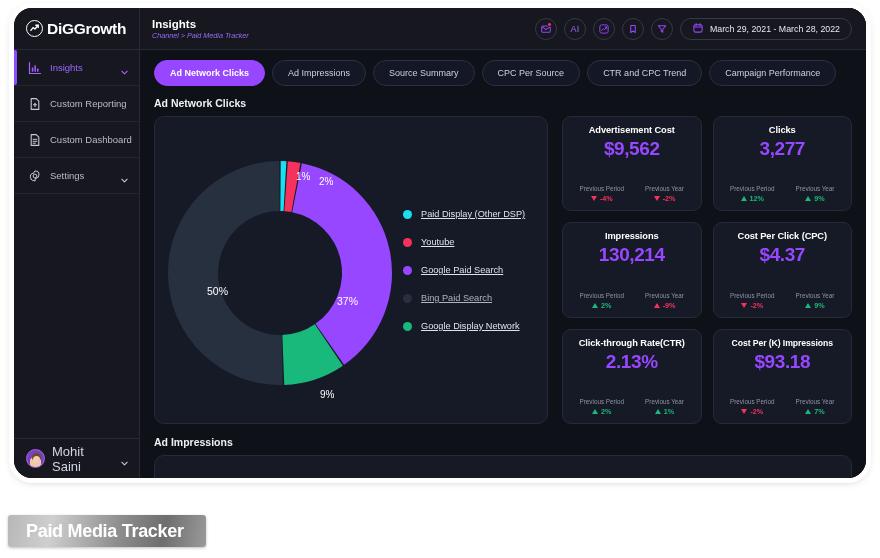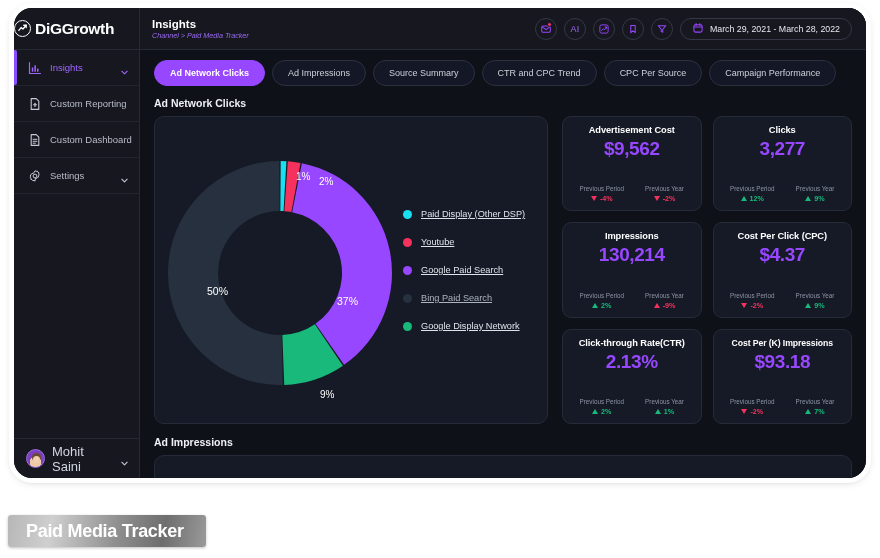--- a/index.html
+++ b/index.html
@@ -27,21 +27,21 @@
     width: 126px;
     background: #16171f;
     border-right: 1px solid #262a35;
     display: flex;
     flex-direction: column;
     flex: none;
   }
   .brand {
     height: 42px;
     display: flex; align-items: center; gap: 4px;
-    padding-left: 0;
+    padding-left: 12px;
     border-bottom: 1px solid #262a35;
   }
   .brand-mark {
     width: 17px; height: 17px; border-radius: 50%;
     border: 1.6px solid #ffffff;
     display: flex; align-items: center; justify-content: center;
     flex: none;
   }
   .brand-name {
     color: #ffffff; font-size: 15.5px; font-weight: bold; letter-spacing: -.3px;
@@ -383,22 +383,22 @@
 
       </div>
     </div>
 
     <div id="content">
 
       <div class="tabs">
         <div class="tab active">Ad Network Clicks</div>
         <div class="tab">Ad Impressions</div>
         <div class="tab">Source Summary</div>
+        <div class="tab">CPC Per Source</div>
         <div class="tab">CTR and CPC Trend</div>
-        <div class="tab">CPC Per Source</div>
         <div class="tab">Campaign Performance</div>
       </div>
 
       <div class="section-title">Ad Network Clicks</div>
 
       <div class="row">
 
         <div class="chart-card">
           <div class="donut-wrap">
             <svg width="230" height="250" viewBox="0 0 230 250">

